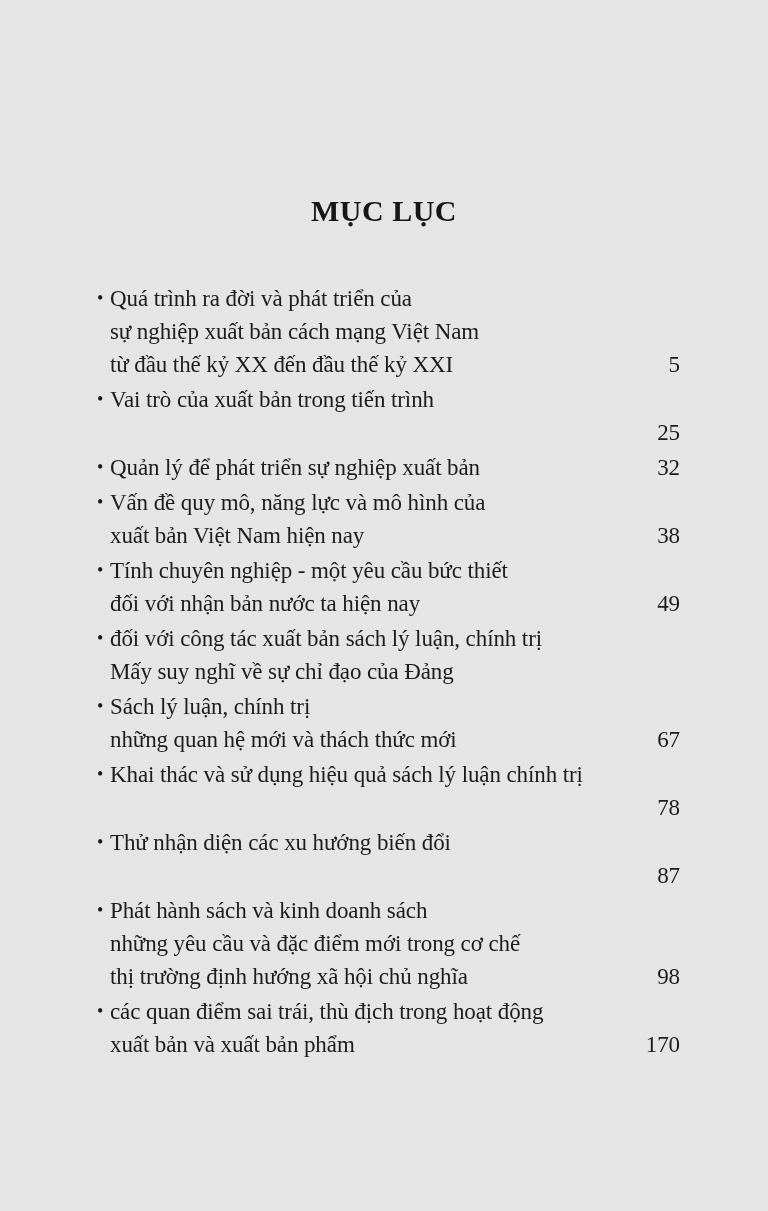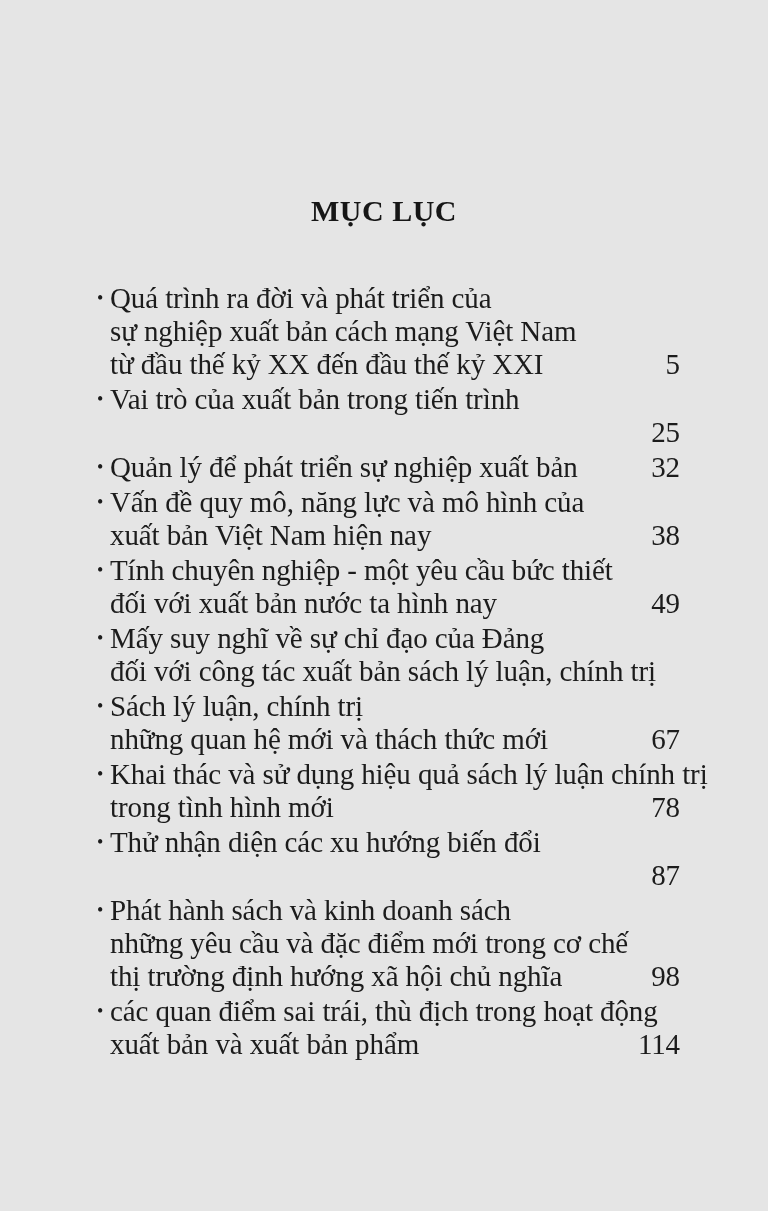--- a/index.html
+++ b/index.html
@@ -33,21 +33,21 @@
     color: #1c1c1c;
   }
   .bullet {
     flex: 0 0 13px;
     font-size: 18px;
     line-height: 33px;
     color: #1c1c1c;
   }
   .entry-body { flex: 1 1 auto; min-width: 0; }
   .entry-line {
-    font-size: 29px;
+    font-size: 23px;
     line-height: 33px;
     white-space: nowrap;
     letter-spacing: -0.1px;
   }
   .entry-line.last { display: flex; align-items: flex-end; }
   .line-text { flex: 0 0 auto; }
   .leader {
     flex: 1 1 auto;
     margin-left: 5px;
     margin-right: 1px;
@@ -106,50 +106,49 @@
             <span class="leader"></span>
             <span class="pagenum">38</span>
           </div>
         </div>
       </div>
       <div class="entry">
         <span class="bullet">•</span>
         <div class="entry-body">
           <div class="entry-line">Tính chuyên nghiệp - một yêu cầu bức thiết</div>
           <div class="entry-line last">
-            <span class="line-text">đối với xuất bản nước ta hình nay</span>
+            <span class="line-text">đối với nhận bản nước ta hiện nay</span>
             <span class="leader"></span>
             <span class="pagenum">49</span>
           </div>
         </div>
       </div>
       <div class="entry">
         <span class="bullet">•</span>
         <div class="entry-body">
+          <div class="entry-line">đối với công tác xuất bản sách lý luận, chính trị</div>
           <div class="entry-line">Mấy suy nghĩ về sự chỉ đạo của Đảng</div>
-          <div class="entry-line">đối với công tác xuất bản sách lý luận, chính trị</div>
         </div>
       </div>
       <div class="entry">
         <span class="bullet">•</span>
         <div class="entry-body">
           <div class="entry-line">Sách lý luận, chính trị</div>
           <div class="entry-line last">
             <span class="line-text">những quan hệ mới và thách thức mới</span>
             <span class="leader"></span>
             <span class="pagenum">67</span>
           </div>
         </div>
       </div>
       <div class="entry">
         <span class="bullet">•</span>
         <div class="entry-body">
           <div class="entry-line">Khai thác và sử dụng hiệu quả sách lý luận chính trị</div>
           <div class="entry-line last">
-            <span class="line-text">trong tình hình mới</span>
             <span class="leader"></span>
             <span class="pagenum">78</span>
           </div>
         </div>
       </div>
       <div class="entry">
         <span class="bullet">•</span>
         <div class="entry-body">
           <div class="entry-line">Thử nhận diện các xu hướng biến đổi</div>
           <div class="entry-line last">
@@ -170,18 +169,18 @@
           </div>
         </div>
       </div>
       <div class="entry">
         <span class="bullet">•</span>
         <div class="entry-body">
           <div class="entry-line">các quan điểm sai trái, thù địch trong hoạt động</div>
           <div class="entry-line last">
             <span class="line-text">xuất bản và xuất bản phẩm</span>
             <span class="leader"></span>
-            <span class="pagenum">114</span>
+            <span class="pagenum">170</span>
           </div>
         </div>
       </div>
     </div>
 </div>
 
 </body></html>

